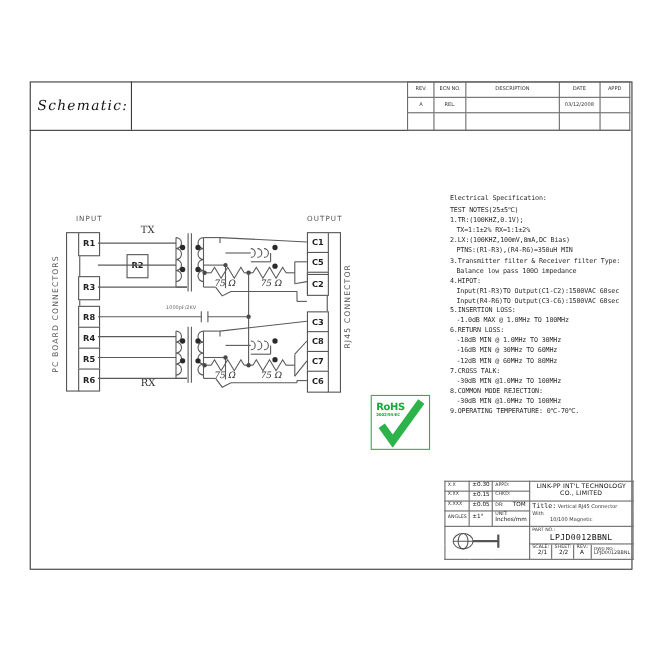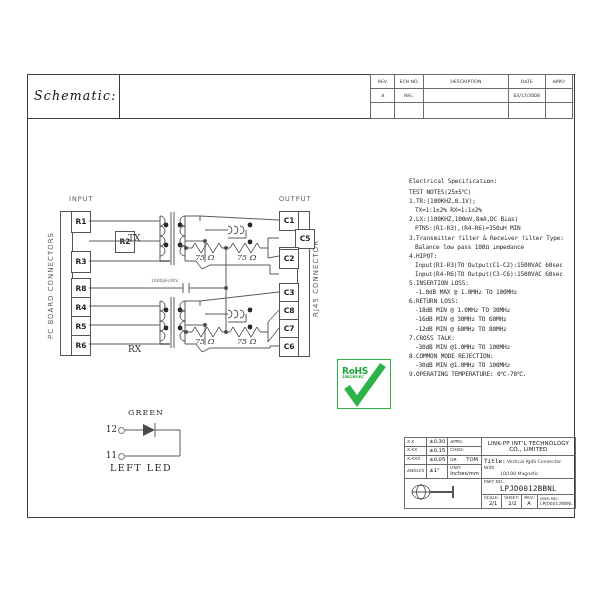--- a/index.html
+++ b/index.html
@@ -128,29 +128,29 @@
     <div class="pin" style="left:71px;top:251px;width:18px;height:20px;line-height:20px;">R3</div>
     <div class="pin" style="left:71px;top:278px;width:18px;height:19px;line-height:19px;">R8</div>
     <div class="pin" style="left:71px;top:297px;width:18px;height:19px;line-height:19px;">R4</div>
     <div class="pin" style="left:71px;top:316px;width:18px;height:19px;line-height:19px;">R5</div>
     <div class="pin" style="left:71px;top:335px;width:18px;height:19px;line-height:19px;">R6</div>
 
     <div class="rail" style="left:297px;top:211px;width:11px;height:144px;"></div>
     <div class="vert-text" style="left:312px;top:240px;">RJ45 CONNECTOR</div>
 
     <div class="pin" style="left:279px;top:211px;width:18px;height:18px;line-height:18px;">C1</div>
-    <div class="pin" style="left:295px;top:229px;width:18px;height:18px;line-height:18px;">C5</div>
+    <div class="pin" style="left:279px;top:229px;width:18px;height:18px;line-height:18px;">C5</div>
     <div class="pin" style="left:279px;top:247px;width:18px;height:18px;line-height:18px;">C4</div>
     <div class="pin" style="left:279px;top:249px;width:18px;height:18px;line-height:18px;">C2</div>
     <div class="pin" style="left:279px;top:283px;width:18px;height:18px;line-height:18px;">C3</div>
     <div class="pin" style="left:279px;top:301px;width:18px;height:18px;line-height:18px;">C8</div>
     <div class="pin" style="left:279px;top:319px;width:18px;height:18px;line-height:18px;">C7</div>
     <div class="pin" style="left:279px;top:337px;width:18px;height:18px;line-height:18px;">C6</div>
 
-    <div class="xfmr-lbl" style="left:128px;top:205px;margin-top:28px;">TX</div>
+    <div class="xfmr-lbl" style="left:128px;top:205px;">TX</div>
     <div class="xfmr-lbl" style="left:128px;top:344px;">RX</div>
 
     <div class="captxt" style="left:151px;top:278px;">1000pF/2KV</div>
 
     <div class="ohm" style="left:195px;top:253px;">75 Ω</div>
     <div class="ohm" style="left:237px;top:253px;">75 Ω</div>
     <div class="ohm" style="left:195px;top:337px;">75 Ω</div>
     <div class="ohm" style="left:237px;top:337px;">75 Ω</div>
 
     <svg width="600" height="600" style="position:absolute;left:0;top:0;">
@@ -256,38 +256,20 @@
         <circle cx="166" cy="310" r="2.4" fill="#2a2a2a" stroke="none"></circle>
         <circle cx="166" cy="328" r="2.4" fill="#2a2a2a" stroke="none"></circle>
         <circle cx="180" cy="310" r="2.4" fill="#2a2a2a" stroke="none"></circle>
         <circle cx="180" cy="328" r="2.4" fill="#2a2a2a" stroke="none"></circle>
         <circle cx="250" cy="310" r="2.4" fill="#2a2a2a" stroke="none"></circle>
         <circle cx="250" cy="327" r="2.4" fill="#2a2a2a" stroke="none"></circle>
       </g>
     </svg>
   </div>
 
-  <div class="abs" style="left:110px;top:408px;width:110px;height:70px;">
-    <div class="ledname" style="left:18px;top:0px;">GREEN</div>
-    <div class="pinnum" style="left:-4px;top:16px;">12</div>
-    <div class="pinnum" style="left:-4px;top:42px;">11</div>
-    <div class="term" style="left:8px;top:19px;"></div>
-    <div class="term" style="left:8px;top:45px;"></div>
-    <svg width="110" height="70" style="position:absolute;left:0;top:0;">
-      <g stroke="#5a5a5a" stroke-width="1" fill="none">
-        <line x1="15" y1="22" x2="33" y2="22"></line>
-        <polygon points="33,16 45,22 33,28" fill="#4a4a4a" stroke="none"></polygon>
-        <line x1="45" y1="15" x2="45" y2="29"></line>
-        <line x1="45" y1="22" x2="70" y2="22"></line>
-        <line x1="70" y1="22" x2="70" y2="48"></line>
-        <line x1="70" y1="48" x2="15" y2="48"></line>
-      </g>
-    </svg>
-    <div class="ledsub" style="left:0px;top:54px;">LEFT  LED</div>
-  </div>
 
 
   <div class="abs" id="rohs"></div>
   <div class="abs" id="rohs-txt">RoHS</div>
   <div class="abs" id="rohs-sub">2002/95/EC</div>
   <svg class="abs" width="52" height="48" style="left:337px;top:359px;">
     <path d="M10,28 L20,42 L46,6" stroke="#2db34a" stroke-width="7" fill="none" stroke-linecap="butt" stroke-linejoin="miter"></path>
   </svg>
 
   <div class="abs" id="spec">

